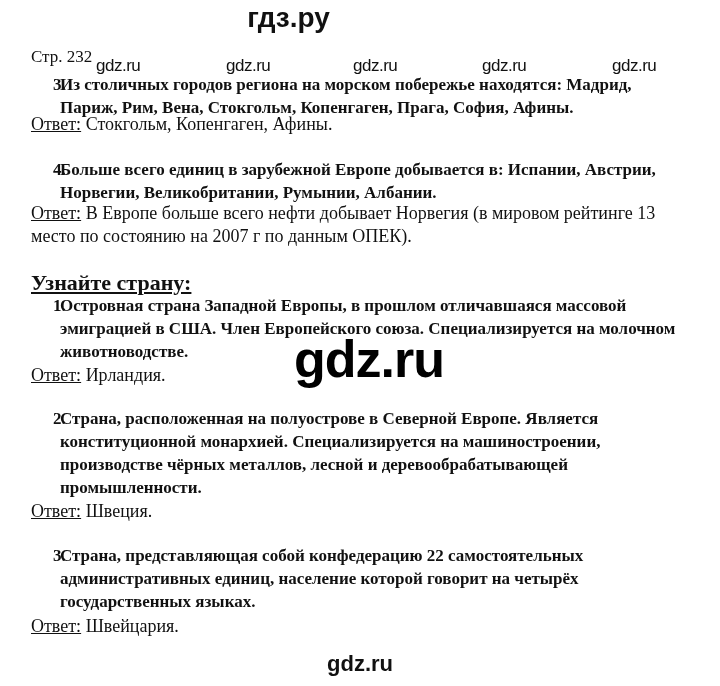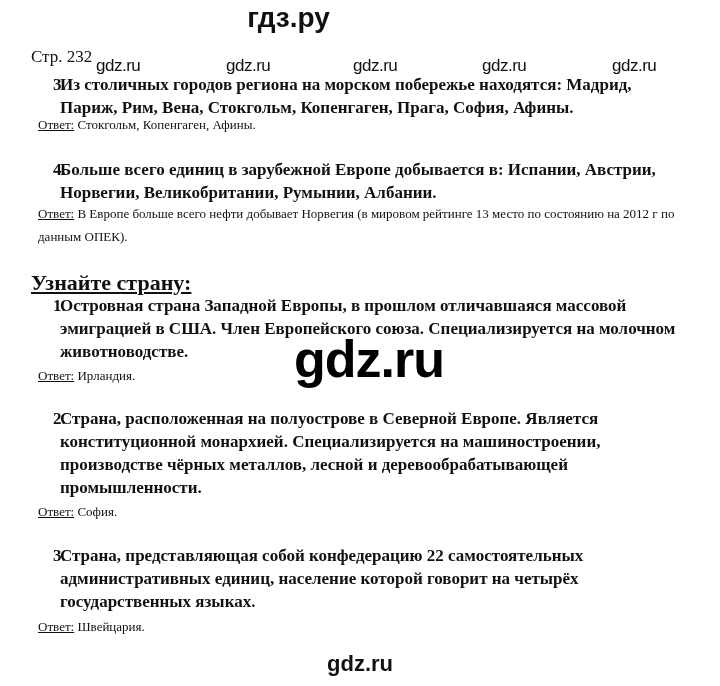--- a/index.html
+++ b/index.html
@@ -20,21 +20,21 @@
     position: absolute; font-family: "Liberation Sans", sans-serif; font-size: 17px;
     color: #111; letter-spacing: -0.5px;
   }
   .q {
     position: absolute; left: 53px; width: 640px; font-weight: bold; font-size: 17px;
     line-height: 23px; font-stretch: condensed;
   }
   .q .num { position: absolute; left: 0; top: 0; }
   .q .text { display: block; margin-left: 7px; }
   .ans {
-    position: absolute; left: 38px; width: 670px; font-size: 13px; line-height: 23px;
+    position: absolute; left: 31px; width: 670px; font-size: 18px; line-height: 23px;
   }
   .ans .lbl { text-decoration: underline; }
   .section-title {
     position: absolute; left: 31px; top: 270px; font-weight: bold; font-size: 22px;
     text-decoration: underline;
   }
   .wm-big {
     position: absolute; left: 294px; top: 333px; font-family: "Liberation Sans", sans-serif;
     font-weight: bold; font-size: 52px; color: #000; letter-spacing: -1px; line-height: 52px;
   }
@@ -66,21 +66,21 @@
   <span class="lbl">Ответ:</span>
   <span>Стокгольм, Копенгаген, Афины.</span>
 </div>
 
 <div class="q" style="top:158px">
   <span class="num">4.</span>
   <span class="text">Больше всего единиц в зарубежной Европе добывается в: Испании, Австрии, Норвегии, Великобритании, Румынии, Албании.</span>
 </div>
 <div class="ans" style="top:202px">
   <span class="lbl">Ответ:</span>
-  <span>В Европе больше всего нефти добывает Норвегия (в мировом рейтинге 13 место по состоянию на 2012 г по данным ОПЕК).</span>
+  <span>В Европе больше всего нефти добывает Норвегия (в мировом рейтинге 13 место по состоянию на 2007 г по данным ОПЕК).</span>
 </div>
 
 <div class="section-title">Узнайте страну:</div>
 
 <div class="q" style="top:294px">
   <span class="num">1.</span>
   <span class="text">Островная страна Западной Европы, в прошлом отличавшаяся массовой эмиграцией в США. Член Европейского союза. Специализируется на молочном животноводстве.</span>
 </div>
 <div class="ans" style="top:364px">
   <span class="lbl">Ответ:</span>
@@ -88,21 +88,21 @@
 </div>
 
 <div class="wm-big">gdz.ru</div>
 
 <div class="q" style="top:407px">
   <span class="num">2.</span>
   <span class="text">Страна, расположенная на полуострове в Северной Европе. Является конституционной монархией. Специализируется на машиностроении, производстве чёрных металлов, лесной и деревообрабатывающей промышленности.</span>
 </div>
 <div class="ans" style="top:500px">
   <span class="lbl">Ответ:</span>
-  <span>София.</span>
+  <span>Швеция.</span>
 </div>
 
 <div class="q" style="top:544px">
   <span class="num">3.</span>
   <span class="text">Страна, представляющая собой конфедерацию 22 самостоятельных административных единиц, население которой говорит на четырёх государственных языках.</span>
 </div>
 <div class="ans" style="top:615px">
   <span class="lbl">Ответ:</span>
   <span>Швейцария.</span>
 </div>

